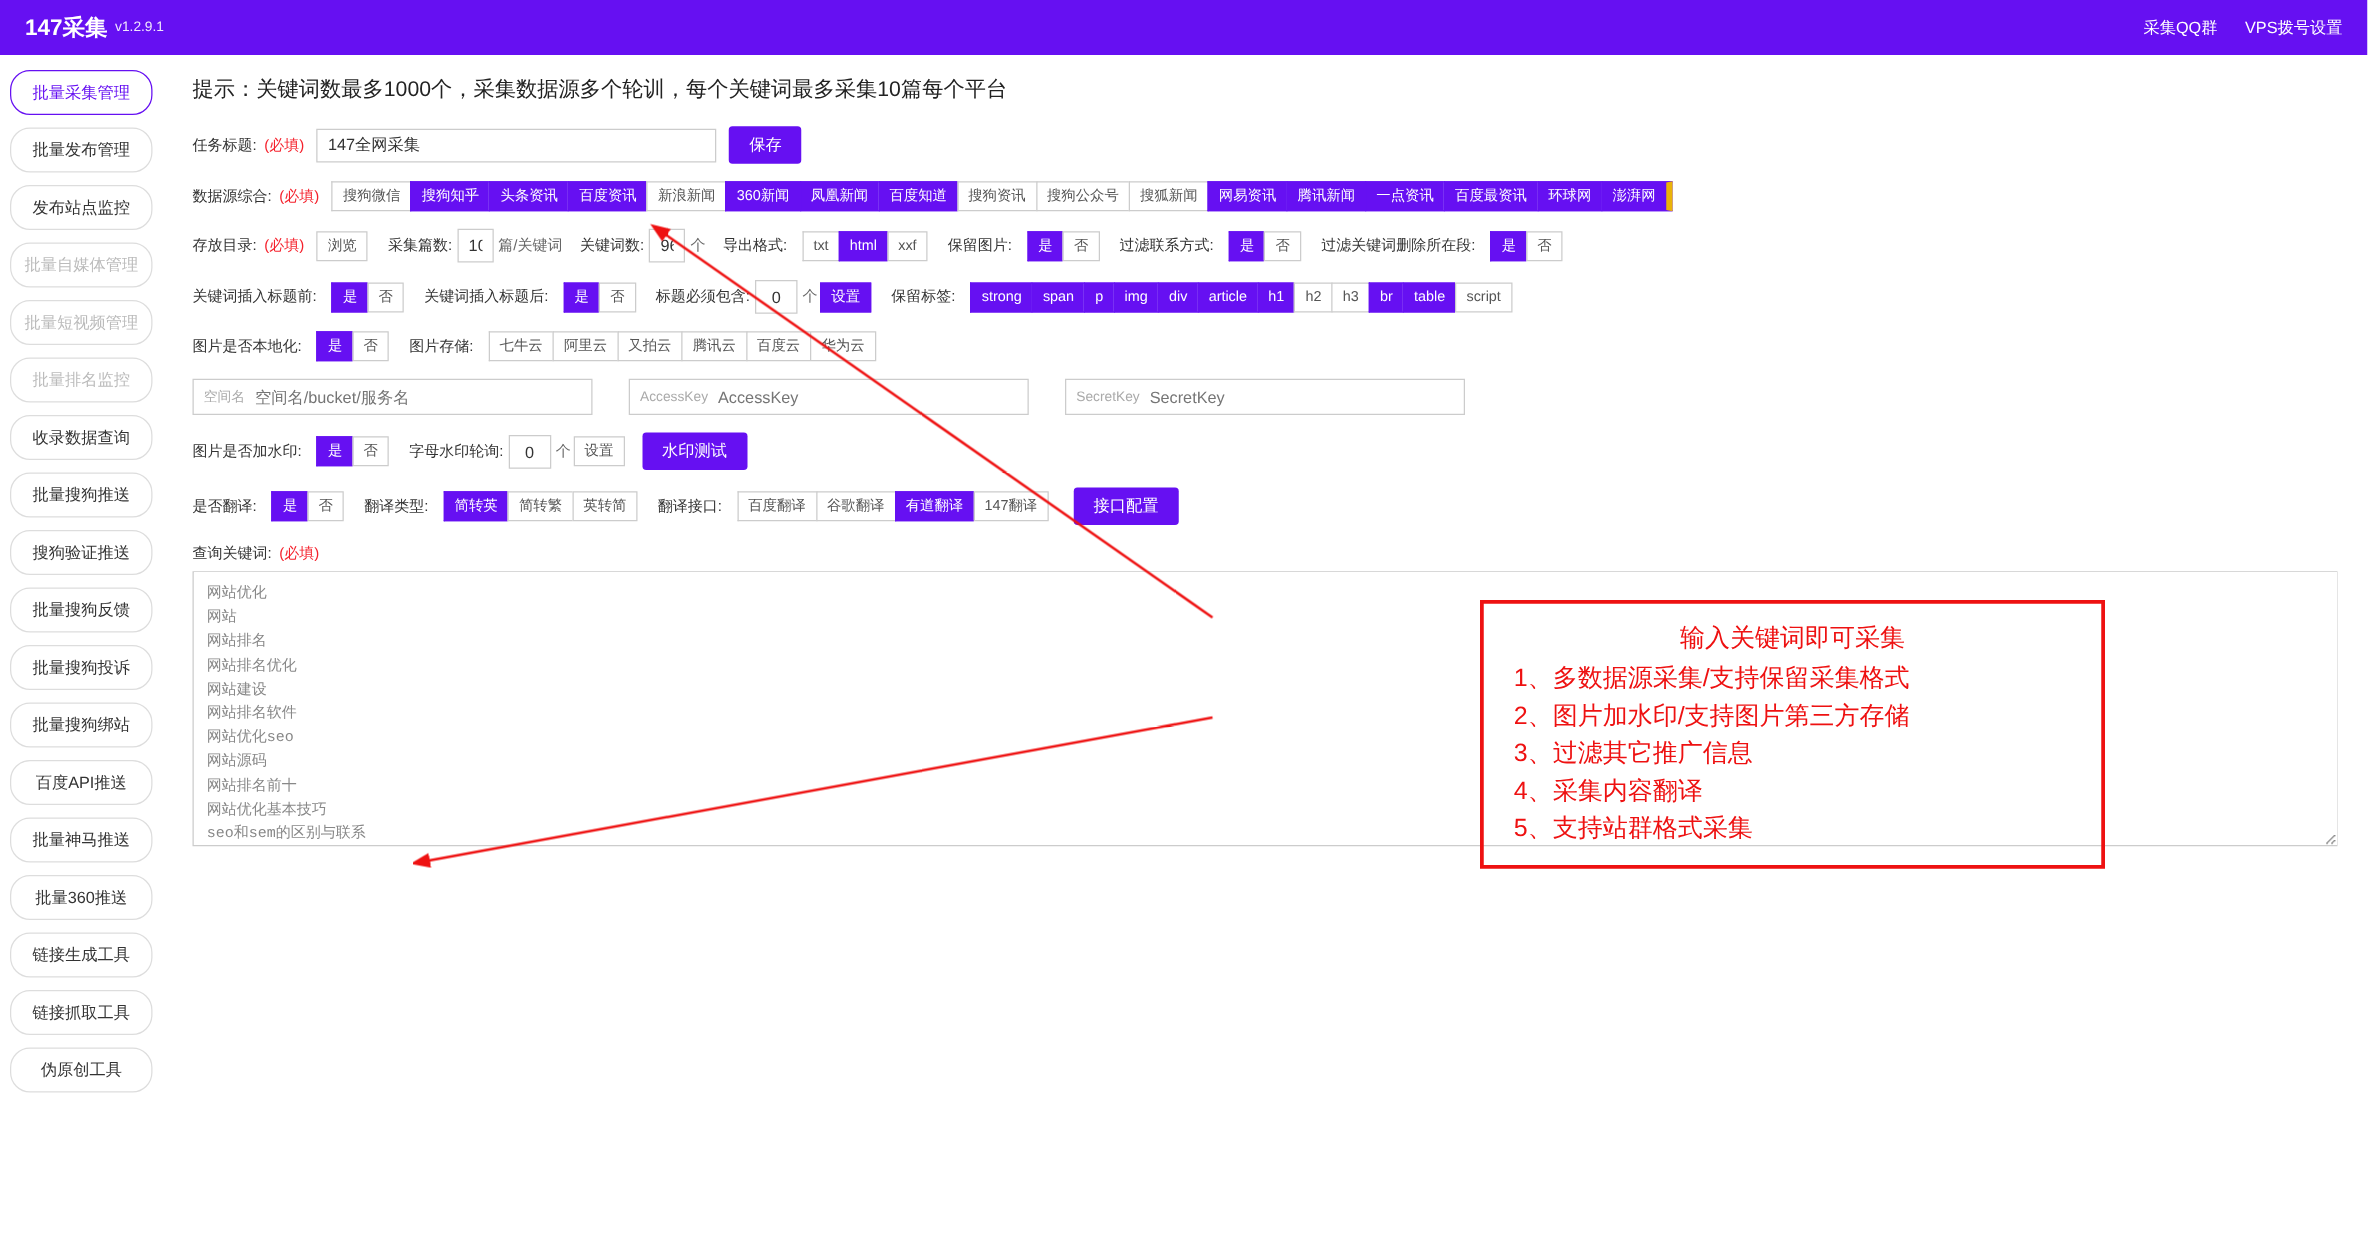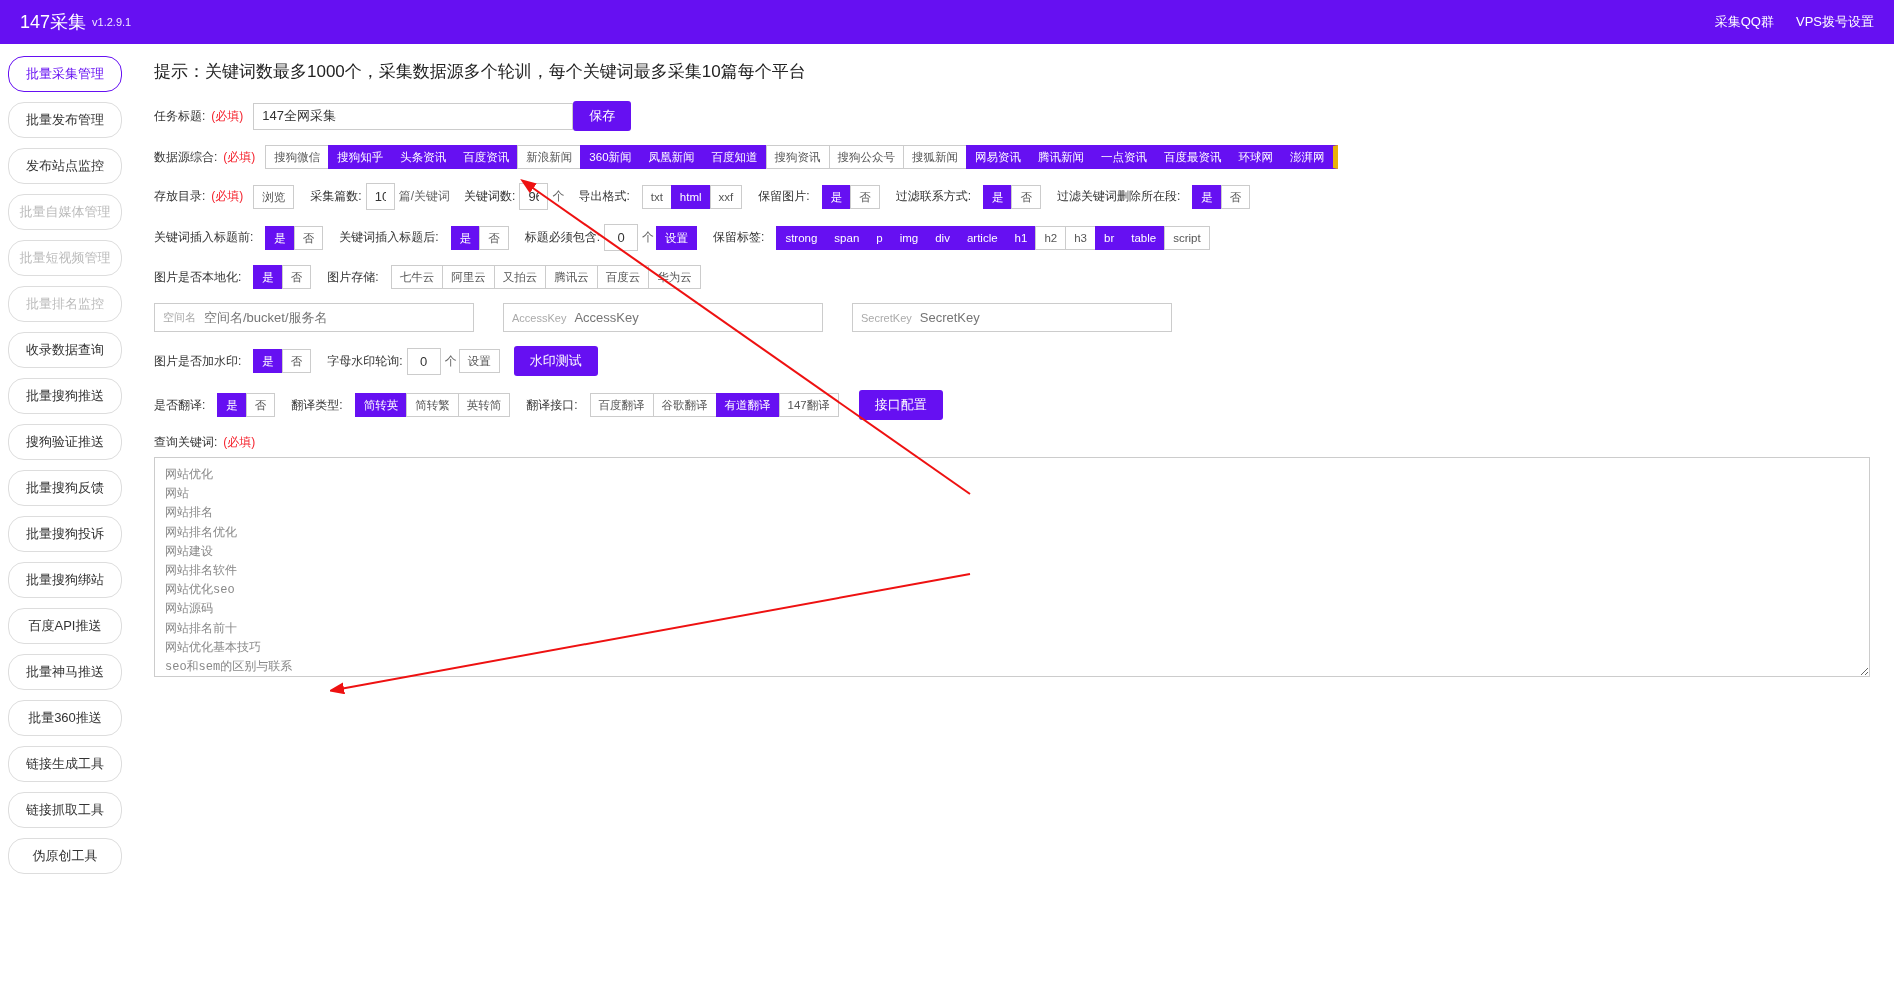--- a/index.html
+++ b/index.html
@@ -1,34 +1,34 @@
 <!DOCTYPE html>
 <html><head>
 <meta charset="utf-8">
 <style>
 *{box-sizing:border-box;margin:0;padding:0;font-family:"Microsoft YaHei",Arial,sans-serif}
 body{background:#fff;font-size:12px;color:#333}
 .topbar{background:#6610f2;height:44px;display:flex;align-items:center;padding:0 20px;color:#fff}
-.topbar .brand{font-size:18px;font-weight:400}
+.topbar .brand{font-size:18px;font-weight:700}
 .topbar .ver{font-size:11px;margin-left:6px;opacity:.9}
 .topbar .sp{flex:1}
 .topbar .tlink{color:#fff;font-size:13px;margin-left:22px;cursor:pointer}
 .wrap{display:flex}
 .sidebar{width:130px;padding:12px 8px}
 .sbtn{display:block;width:100%;background:#fff;border:1px solid #ddd;border-radius:16px;padding:8px 4px;margin-bottom:10px;font-size:13px;text-align:center;cursor:pointer;color:#333}
 .sbtn.active{color:#6610f2;border-color:#6610f2}
 .sbtn.disabled{color:#bbb;cursor:not-allowed}
 .main{flex:1;padding:16px 24px 24px 24px;position:relative}
 .hint{font-size:17px;color:#222;margin-bottom:18px}
 .row{display:flex;align-items:center;margin-bottom:14px;flex-wrap:wrap;gap:6px 0}
 .lbl{font-size:12px;color:#333;margin-right:4px}
 .req{color:#f5222d;margin:0 10px 0 2px}
 .txt{border:1px solid #ccc;padding:5px 8px;font-size:13px;width:320px;color:#333}
 .txt.sm{width:29px;text-align:center}
-.btn{background:#6610f2;color:#fff;border:none;padding:6px 16px;font-size:13px;cursor:pointer;border-radius:3px;}
+.btn{background:#6610f2;color:#fff;border:none;padding:6px 16px;font-size:13px;cursor:pointer;border-radius:3px;margin-left:10px}
 .tag{display:inline-block;border:1px solid #ccc;padding:3px 8px;font-size:11.5px;margin-right:0;cursor:pointer;color:#555;line-height:16px}
 .tag.on{background:#6610f2;color:#fff;border-color:#6610f2}
 .tags .tag{border-right:none}
 .tags .tag:last-child{border-right:1px solid #ccc}
 .tags .tag.on:last-child{border-right:5px solid #eab308}
 .seg{margin-left:8px;margin-right:16px}
 .unit{font-size:12px;color:#666;margin:0 14px 0 4px}
 .longinput{border:1px solid #ccc;padding:6px 8px;font-size:13px;display:flex;align-items:center}
 .longinput .pre{color:#aaa;font-size:11px;margin-right:8px}
 .longinput input{border:none;outline:none;font-size:13px;flex:1;color:#555}
@@ -176,20 +176,28 @@
 网站源码
 网站排名前十
 网站优化基本技巧
 seo和sem的区别与联系
 网站搭建
 网站排名查询
 网站优化培训
 seo是什么意思</textarea>
 
     
+    <div class="callout" style="right:210px;top:436px;width:500px">
+      <div class="t">输入关键词即可采集</div>
+      <div class="li">1、多数据源采集/支持保留采集格式</div>
+      <div class="li">2、图片加水印/支持图片第三方存储</div>
+      <div class="li">3、过滤其它推广信息</div>
+      <div class="li">4、采集内容翻译</div>
+      <div class="li">5、支持站群格式采集</div>
+    </div>
 
     
     <svg class="arrow" style="left:200px;top:130px;width:700px;height:540px">
       <defs>
           <marker id="ah1" markerWidth="10" markerHeight="10" refX="2" refY="3" orient="auto">
             <path d="M0,0 L0,6 L8,3 z" fill="#e11"></path>
           </marker>
         </defs>
       <line x1="640" y1="320" x2="200" y2="12" stroke="#e11" stroke-width="2" marker-end="url(#ah1)"></line>
     </svg>

